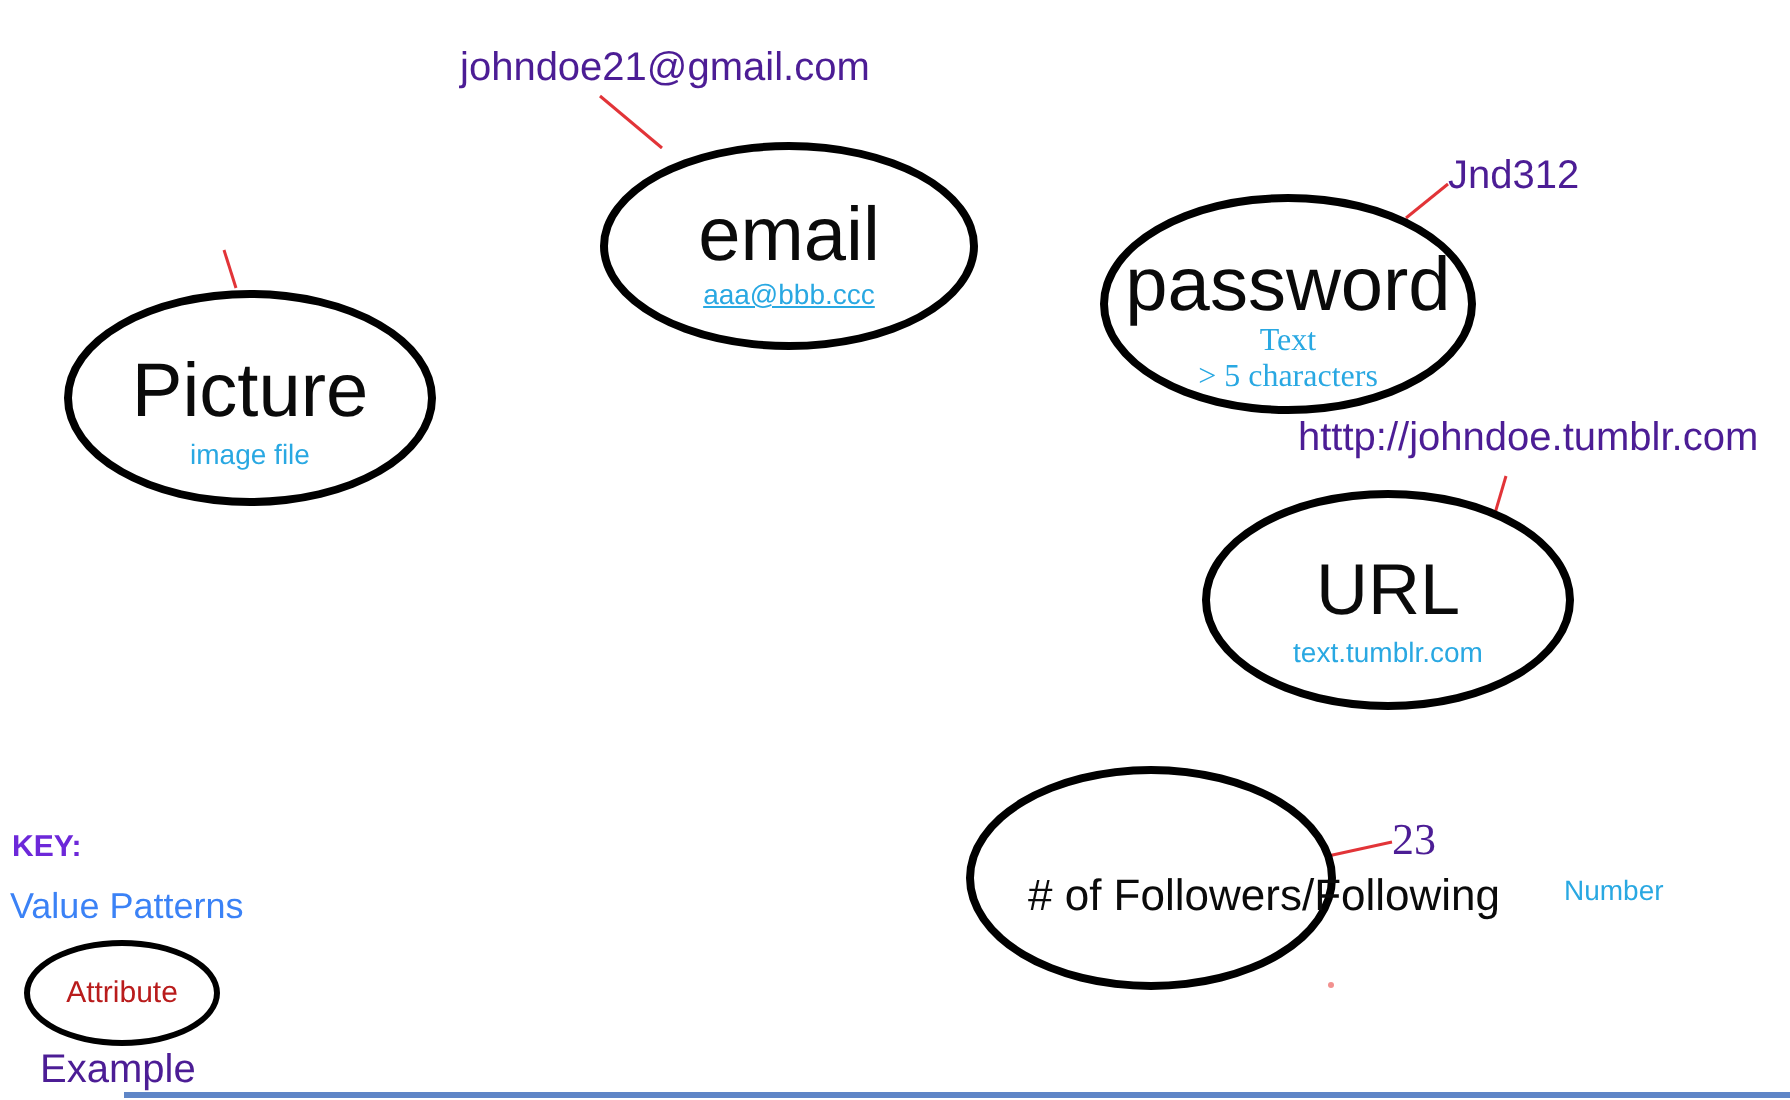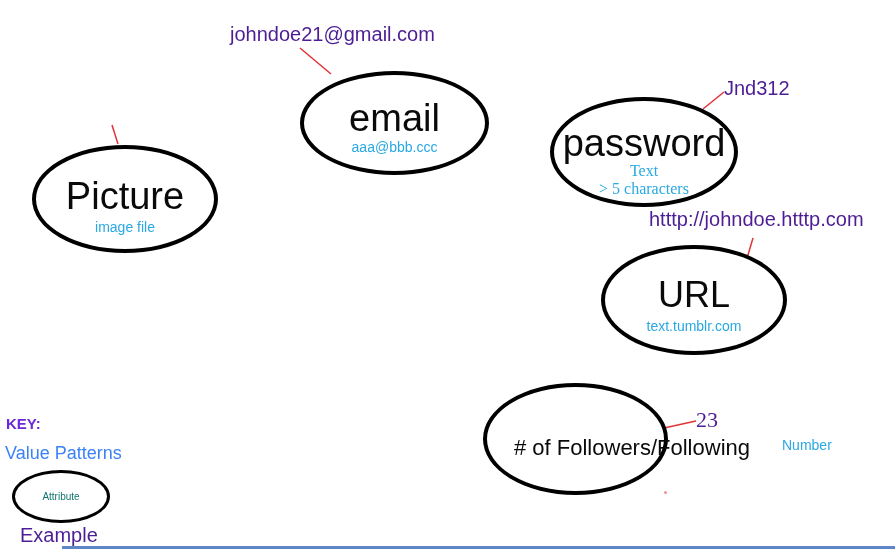--- a/index.html
+++ b/index.html
@@ -15,42 +15,42 @@
     box-sizing:border-box;background:#fff;}
   .attr-label{font-size:38px;line-height:1.0;color:#0a0a0a;white-space:nowrap;}
   .attr-pattern{font-size:14px;line-height:1.15;color:#29a8e2;white-space:nowrap;}
 
   .attr-picture{left:32px;top:145px;width:186px;height:108px;}
   .attr-picture .inner{display:flex;flex-direction:column;align-items:center;transform:translateY(7px);}
   .attr-picture .attr-pattern{margin-top:4px;}
 
   .attr-email{left:300px;top:71px;width:189px;height:104px;}
   .attr-email .inner{display:flex;flex-direction:column;align-items:center;transform:translateY(4px);}
-  .attr-email .attr-pattern{margin-top:2px;}
+  .attr-email .attr-pattern{margin-top:2px;text-decoration:underline;}
 
   .attr-password{left:550px;top:97px;width:188px;height:110px;}
   .attr-password .inner{display:flex;flex-direction:column;align-items:center;transform:translateY(9px);}
   .attr-password .attr-pattern{font-size:16px;margin-top:0;font-family:Liberation Serif, serif;}
 
   .attr-url{left:601px;top:245px;width:186px;height:110px;}
   .attr-url .inner{display:flex;flex-direction:column;align-items:center;transform:translateY(6px);}
   .attr-url .attr-label{font-size:36px;}
   .attr-url .attr-pattern{margin-top:5px;}
 
   .attr-followers{left:483px;top:383px;width:185px;height:112px;}
   .attr-followers .inner{display:flex;flex-direction:row;align-items:flex-start;
     transform:translateY(8px);width:100%;padding-left:27px;box-sizing:border-box;}
   .attr-followers .fl-line{font-size:22px;line-height:27px;color:#0a0a0a;white-space:nowrap;}
   .attr-followers .attr-pattern{margin-left:32px;margin-top:3px;}
 
   .entity-user{left:228px;top:207px;width:325px;height:167px;border:none;background:#7492bf;}
   .entity-user .user-label{font-size:36px;font-weight:bold;color:#0a0a0a;letter-spacing:1px;}
 
   .key-ellipse{left:12px;top:470px;width:98px;height:53px;border-width:3px;}
-  .key-ellipse .key-attr-label{font-size:10px;color:#0f766e;}
+  .key-ellipse .key-attr-label{font-size:15px;color:#b91c1c;}
 
   
   .example{position:absolute;color:#4c1d95;font-size:20px;line-height:1.1;white-space:nowrap;}
   .ex-picture{left:63px;top:99px;}
   .ex-email{left:230px;top:23px;}
   .ex-password{left:724px;top:77px;}
   .ex-url{left:649px;top:208px;}
   .ex-followers{left:696px;top:408px;font-family:"Liberation Serif","DejaVu Serif",serif;font-size:22px;}
   .ex-key{left:20px;top:524px;}
 
@@ -107,21 +107,21 @@
   <div class="ellipse attr-followers">
     <div class="inner">
       <span class="fl-line"># of Followers/</span>
       <span class="fl-line">Following</span>
       <span class="attr-pattern">Number</span>
     </div>
   </div>
 
   <div class="example ex-email">johndoe21@gmail.com</div>
   <div class="example ex-password">Jnd312</div>
-  <div class="example ex-url">htttp://johndoe.htttp.com</div>
+  <div class="example ex-url">htttp://johndoe.tumblr.com</div>
   <div class="example ex-followers">23</div>
 
   <div class="key-heading">KEY:</div>
   <div class="key-pattern">Value Patterns</div>
   <div class="ellipse key-ellipse">
     <span class="key-attr-label">Attribute</span>
   </div>
   <div class="example ex-key">Example</div>
 
   <div class="stray-dot"></div>

